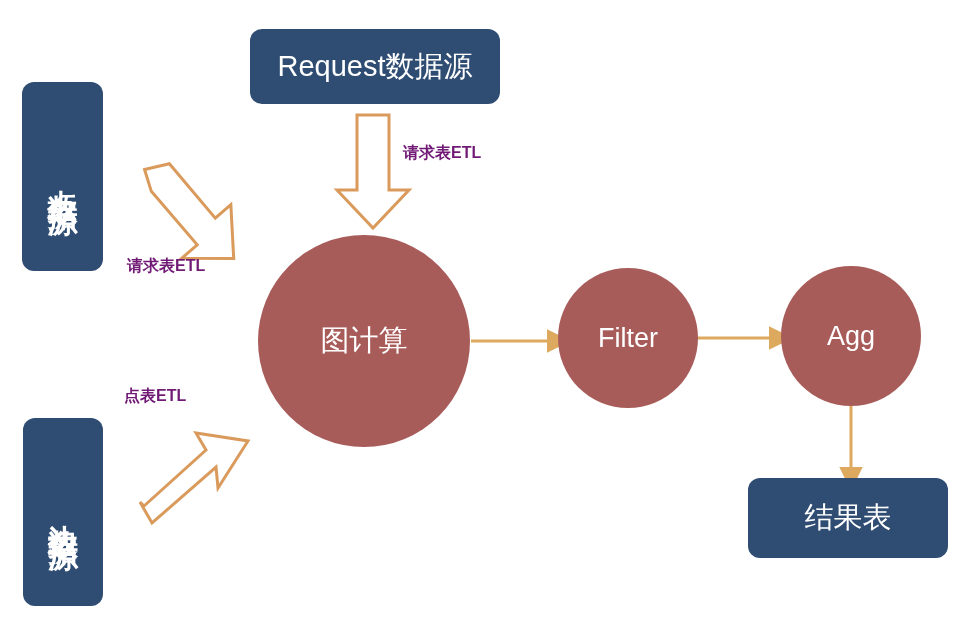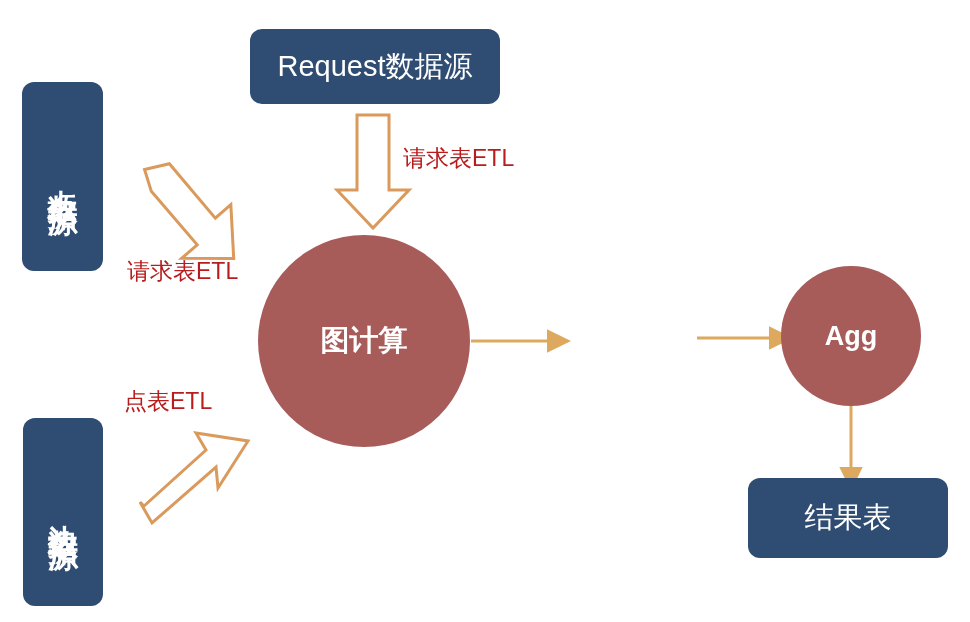--- a/index.html
+++ b/index.html
@@ -50,31 +50,31 @@
   .box-h {
     font-size: 29px;
     font-weight: 400;
   }
   .circle {
     background: #a85c5a;
     border-radius: 50%;
   }
   .circle-label {
     font-size: 27px;
-    font-weight: 700;
+    font-weight: 400;
     color: #ffffff;
   }
   .circle-label.big {
     font-size: 29px;
   }
   .edge-label {
     position: absolute;
-    color: #b91c1c;
-    font-size: 23px;
-    font-weight: 400;
+    color: #701a75;
+    font-size: 16px;
+    font-weight: 700;
     white-space: nowrap;
     letter-spacing: 0px;
   }
 </style>
 </head>
 <body>
 
 <div id="canvas">
 
   <svg class="layer" viewBox="0 0 970 622">
@@ -118,20 +118,23 @@
   </div>
 
   <div class="node box box-h" style="left:250px; top:29px; width:250px; height:75px;">
     <span>Request数据源</span>
   </div>
 
   <div class="node circle" style="left:258px; top:235px; width:212px; height:212px;">
     <span class="circle-label big">图计算</span>
   </div>
 
+  <div class="node circle" style="left:558px; top:268px; width:140px; height:140px;">
+    <span class="circle-label">Filter</span>
+  </div>
 
   <div class="node circle" style="left:781px; top:266px; width:140px; height:140px;">
     <span class="circle-label">Agg</span>
   </div>
 
   <div class="node box box-h" style="left:748px; top:478px; width:200px; height:80px;">
     <span>结果表</span>
   </div>
 
   <div class="edge-label" style="left:127px; top:256px;">请求表ETL</div>

